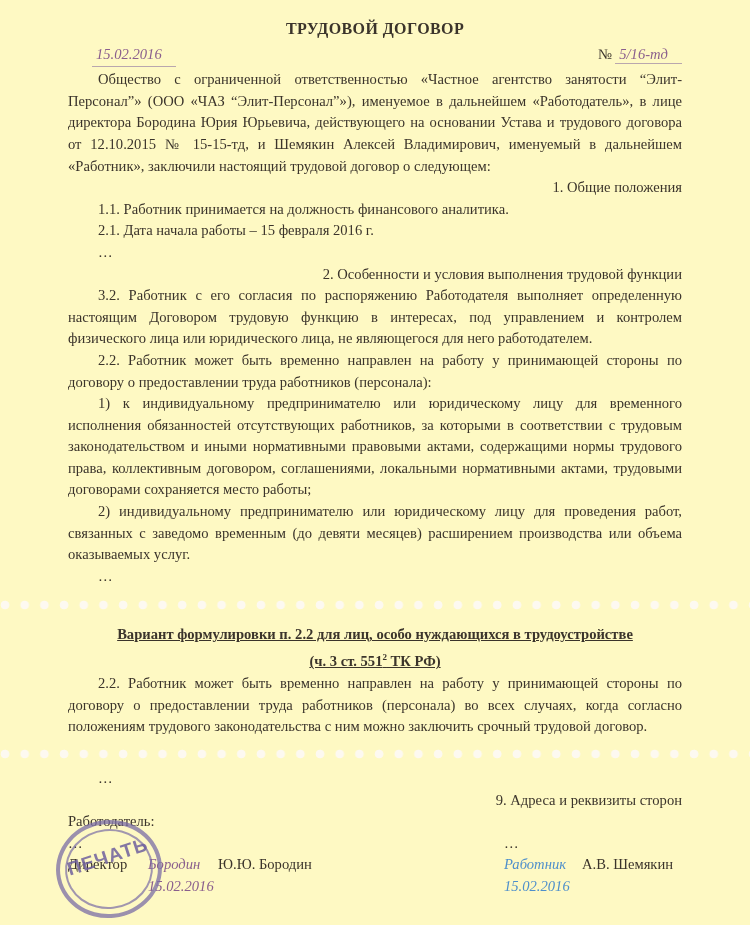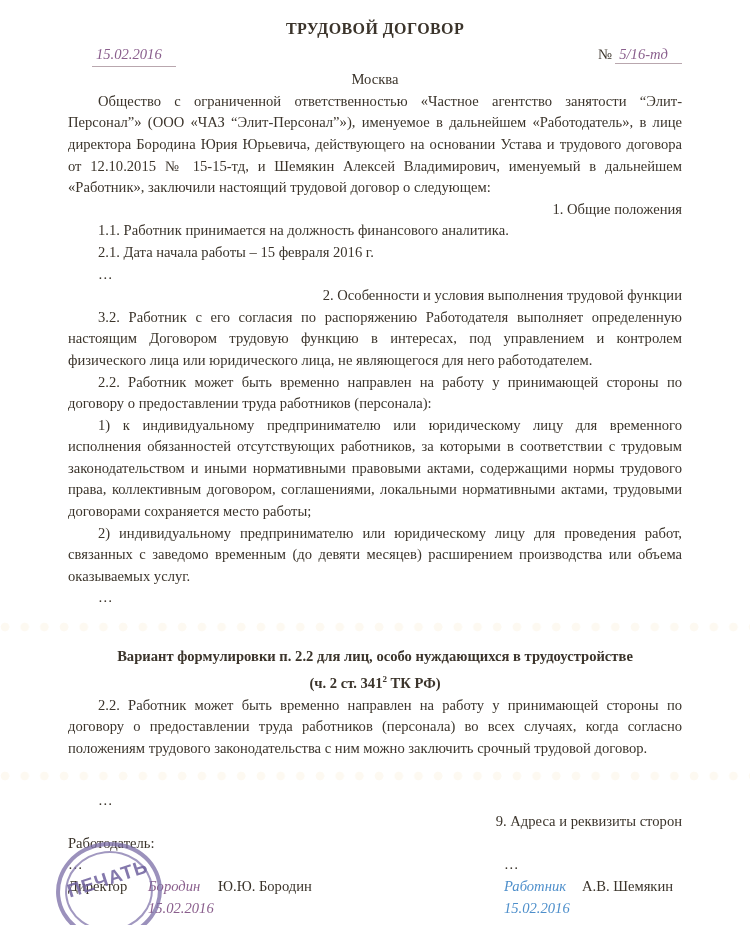--- a/index.html
+++ b/index.html
@@ -1,18 +1,18 @@
 <!DOCTYPE html>
 <html><head>
 <meta charset="utf-8">
 <style>
   html,body { margin:0; padding:0; background:#e9e1d6; }
   .page {
     width:750px; height:925px; margin:0 auto; position:relative; overflow:hidden;
-    background:#ffffff;
+    background:#fef9c3;
     color:#3b342b;
     font-family:"Liberation Serif","DejaVu Serif",serif;
     font-size:14.6px; line-height:21.6px;
     box-sizing:border-box;
     padding:14px 68px 0 68px;
   }
   .title { text-align:center; font-weight:bold; font-size:16px; letter-spacing:.4px; margin:4px 0 4px; }
   .meta-row { display:flex; justify-content:space-between; align-items:baseline; margin:0 0 2px; }
   .hand { font-style:italic; }
   .purple { color:#8a5f8d; }
@@ -23,21 +23,21 @@
   p.body { margin:0; text-align:justify; text-indent:30px; }
   p.item { margin:0; text-indent:30px; }
   .center-h { text-align:right; font-weight:normal; margin:0; font-size:14.6px; }
   .dots {
     height:10px; width:750px; margin-left:-68px;
     background-image:radial-gradient(circle at 5px 5px, #fdf9f1 4px, rgba(0,0,0,0) 4.7px);
     background-size:19.7px 10px; background-repeat:repeat-x;
   }
   .dots.first { margin-top:13px; margin-bottom:13px; }
   .dots.second { margin-top:11px; margin-bottom:9px; }
-  .variant-head { text-align:center; font-weight:bold; margin:0; line-height:23px; }
+  .variant-head { text-align:center; font-weight:bold; margin:0; line-height:23px;text-decoration:underline; }
   .variant-head sup { font-size:9px; }
   .addresses { position:relative; }
   .two-col { display:flex; }
   .col-left { flex:1; }
   .col-right { width:178px; }
   .sig-row { display:flex; align-items:center; }
   .sig-label { width:80px; }
   .sig-script { width:70px; }
   .col-right .sig-script { width:78px; }
   .sig-date-left { margin-left:80px; }
@@ -66,41 +66,40 @@
   <div class="title">ТРУДОВОЙ ДОГОВОР</div>
 
   <div class="meta-row">
     <span class="hand purple uline meta-date">15.02.2016</span>
     <span>
       <span>№</span>
       <span class="hand purple uline">5/16-тд</span>
     </span>
   </div>
 
-  <p class="city">Москва</p>
 
   <p class="body">Общество с ограниченной ответственностью «Частное агентство занятости “Элит-Персонал”» (ООО «ЧАЗ “Элит-Персонал”»), именуемое в дальнейшем «Работодатель», в лице директора Бородина Юрия Юрьевича, действующего на основании Устава и трудового договора от 12.10.2015 № 15-15-тд, и Шемякин Алексей Владимирович, именуемый в дальнейшем «Работник», заключили настоящий трудовой договор о следующем:</p>
 
   <p class="center-h">1.  Общие положения</p>
   <p class="item">1.1.  Работник принимается на должность финансового аналитика.</p>
   <p class="item">2.1.  Дата начала работы – 15 февраля 2016 г.</p>
   <p class="ellipsis">…</p>
 
   <p class="center-h">2.  Особенности и условия выполнения трудовой функции</p>
   <p class="body">3.2. Работник с его согласия по распоряжению Работодателя выполняет определенную настоящим Договором трудовую функцию в интересах, под управлением и контролем физического лица или юридического лица, не являющегося для него работодателем.</p>
   <p class="body">2.2. Работник может быть временно направлен на работу у принимающей стороны по договору о предоставлении труда работников (персонала):</p>
   <p class="body">1) к индивидуальному предпринимателю или юридическому лицу для временного исполнения обязанностей отсутствующих работников, за которыми в соответствии с трудовым законодательством и иными нормативными правовыми актами, содержащими нормы трудового права, коллективным договором, соглашениями, локальными нормативными актами, трудовыми договорами сохраняется место работы;</p>
   <p class="body">2) индивидуальному предпринимателю или юридическому лицу для проведения работ, связанных с заведомо временным (до девяти месяцев) расширением производства или объема оказываемых услуг.</p>
   <p class="ellipsis">…</p>
 
   <div class="dots first"></div>
 
   <div>
     <p class="variant-head">Вариант формулировки п. 2.2 для лиц, особо нуждающихся в трудоустройстве</p>
-    <p class="variant-head"><span>(ч. 2 ст. 341</span><sup>2</sup><span> ТК РФ)</span></p>
+    <p class="variant-head"><span>(ч. 3 ст. 551</span><sup>2</sup><span> ТК РФ)</span></p>
     <p class="body">2.2. Работник может быть временно направлен на работу у принимающей стороны по договору о предоставлении труда работников (персонала) во всех случаях, когда согласно положениям трудового законодательства с ним можно заключить срочный трудовой договор.</p>
   </div>
 
   <div class="dots second"></div>
 
   <div class="addresses">
     <p class="ellipsis">…</p>
     <p class="sec9-head">9. Адреса и реквизиты сторон</p>
 
     <div class="two-col">

